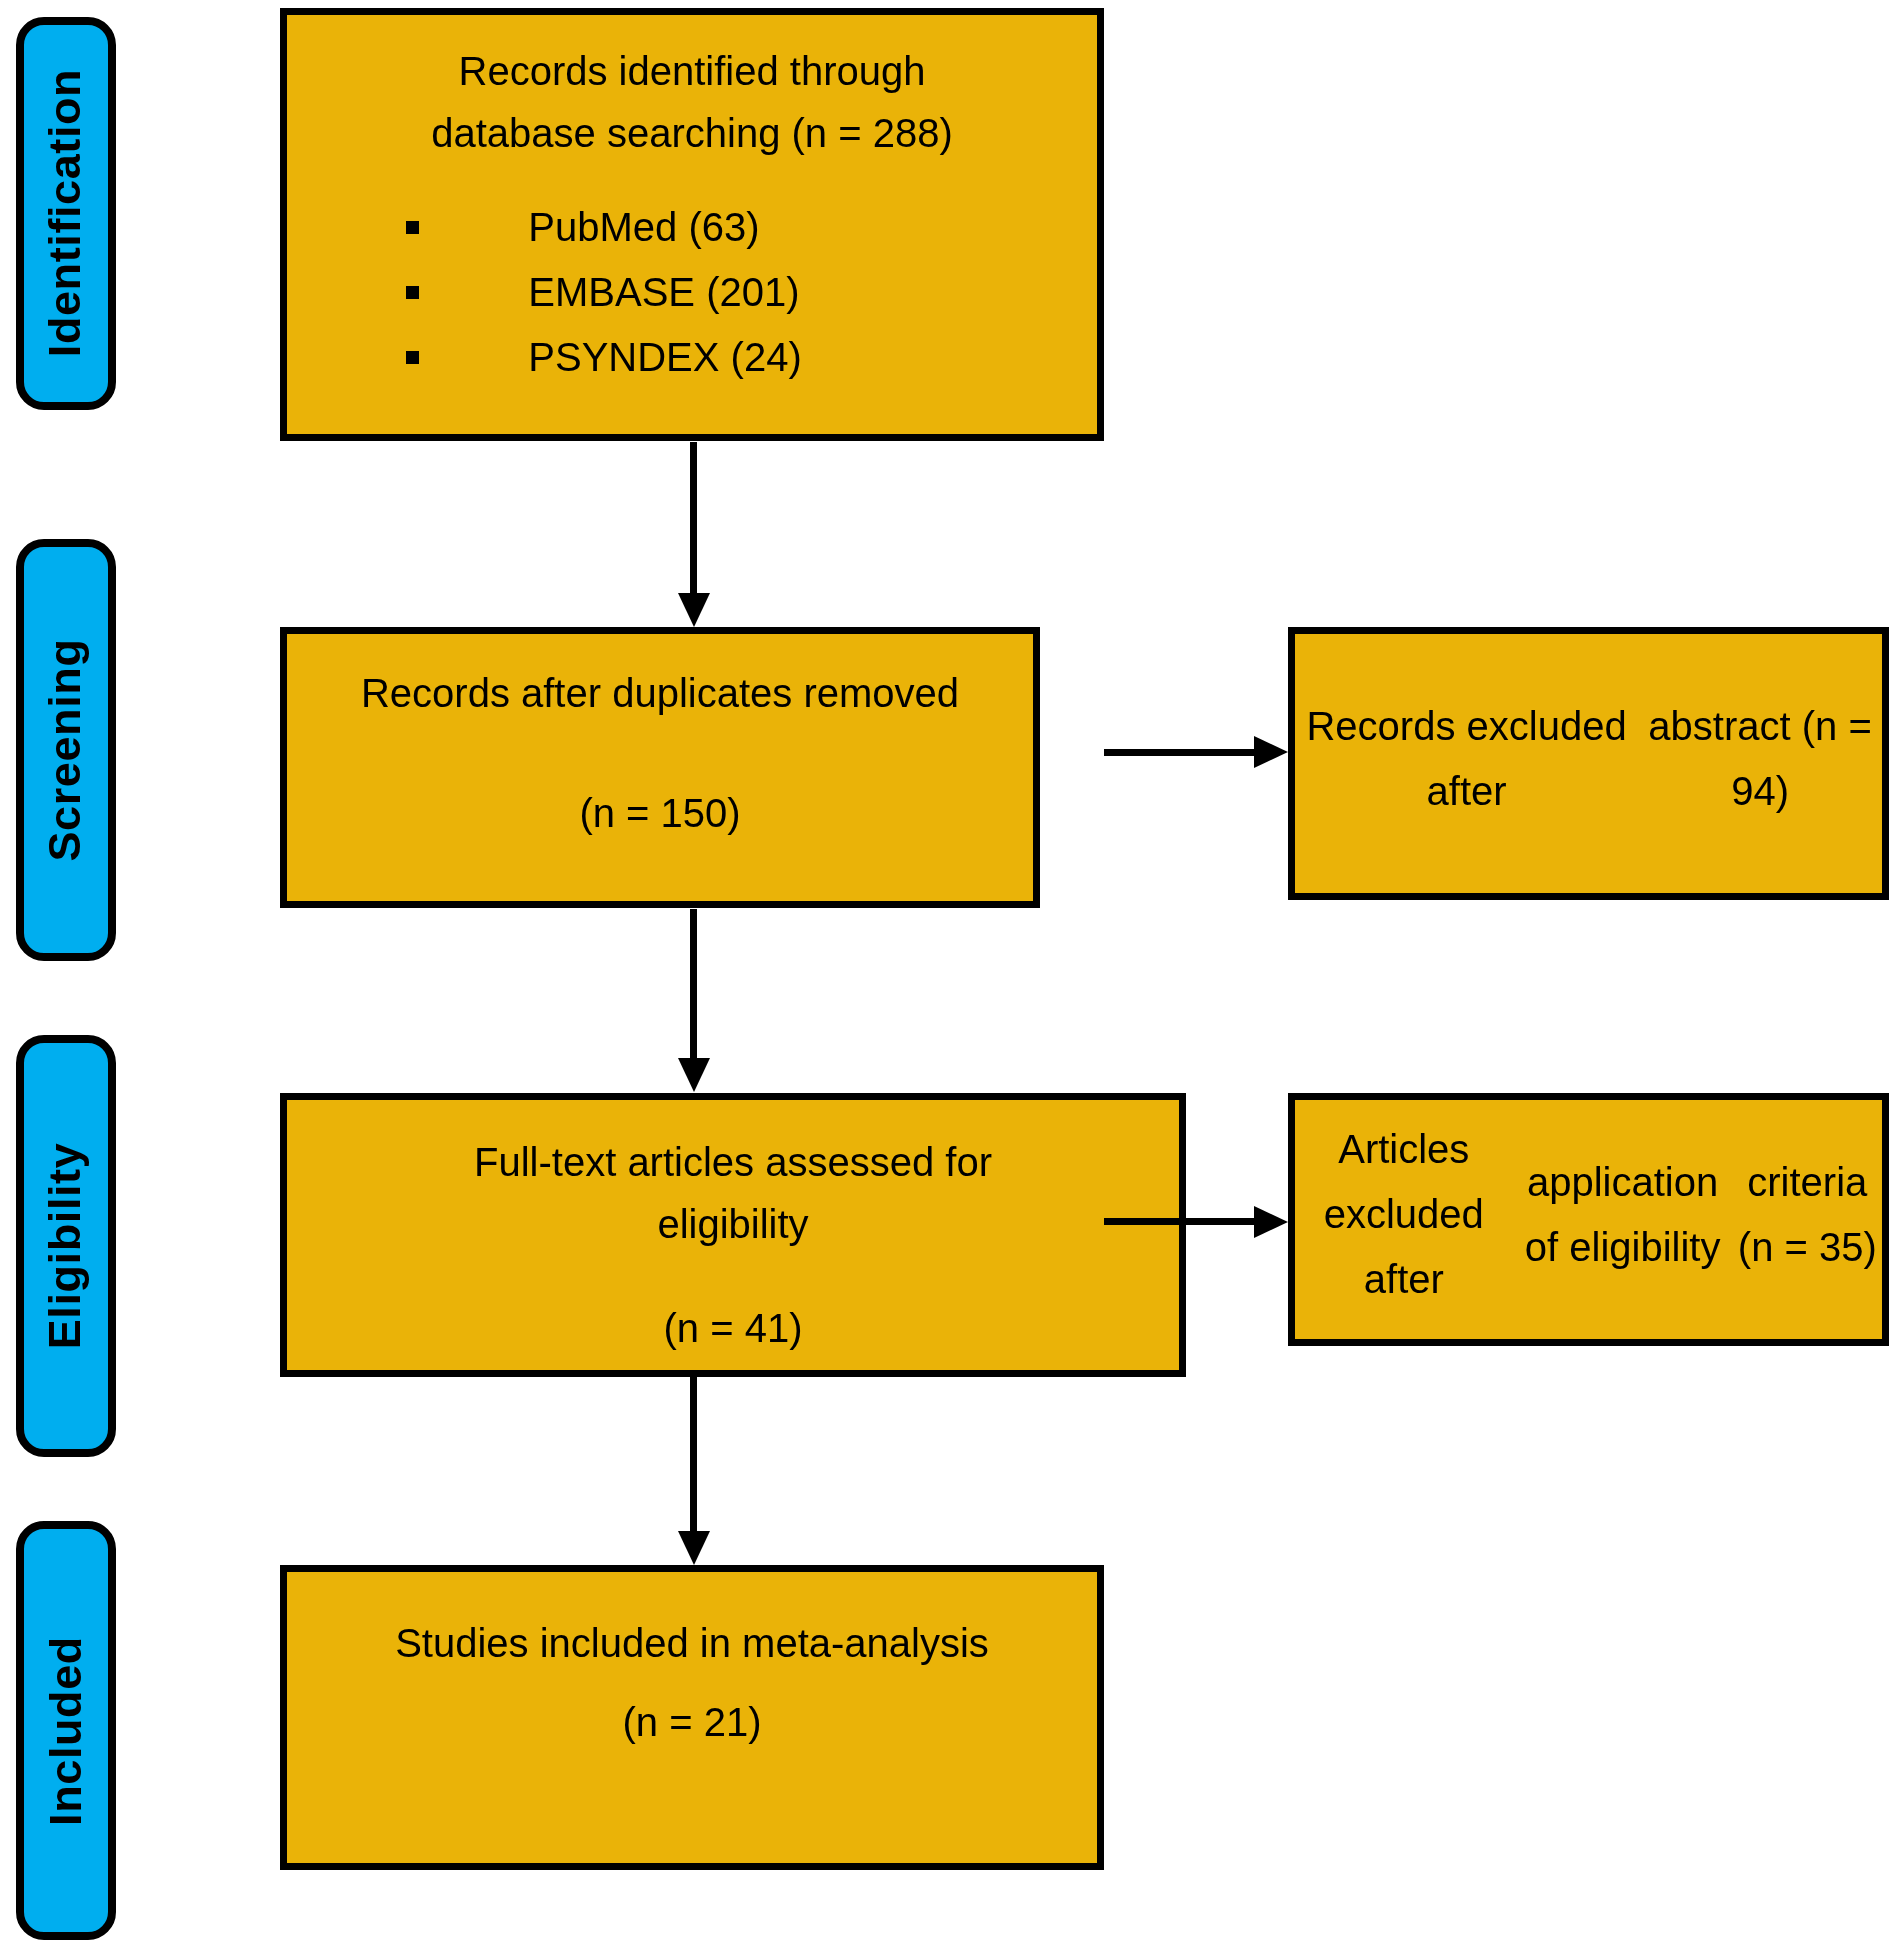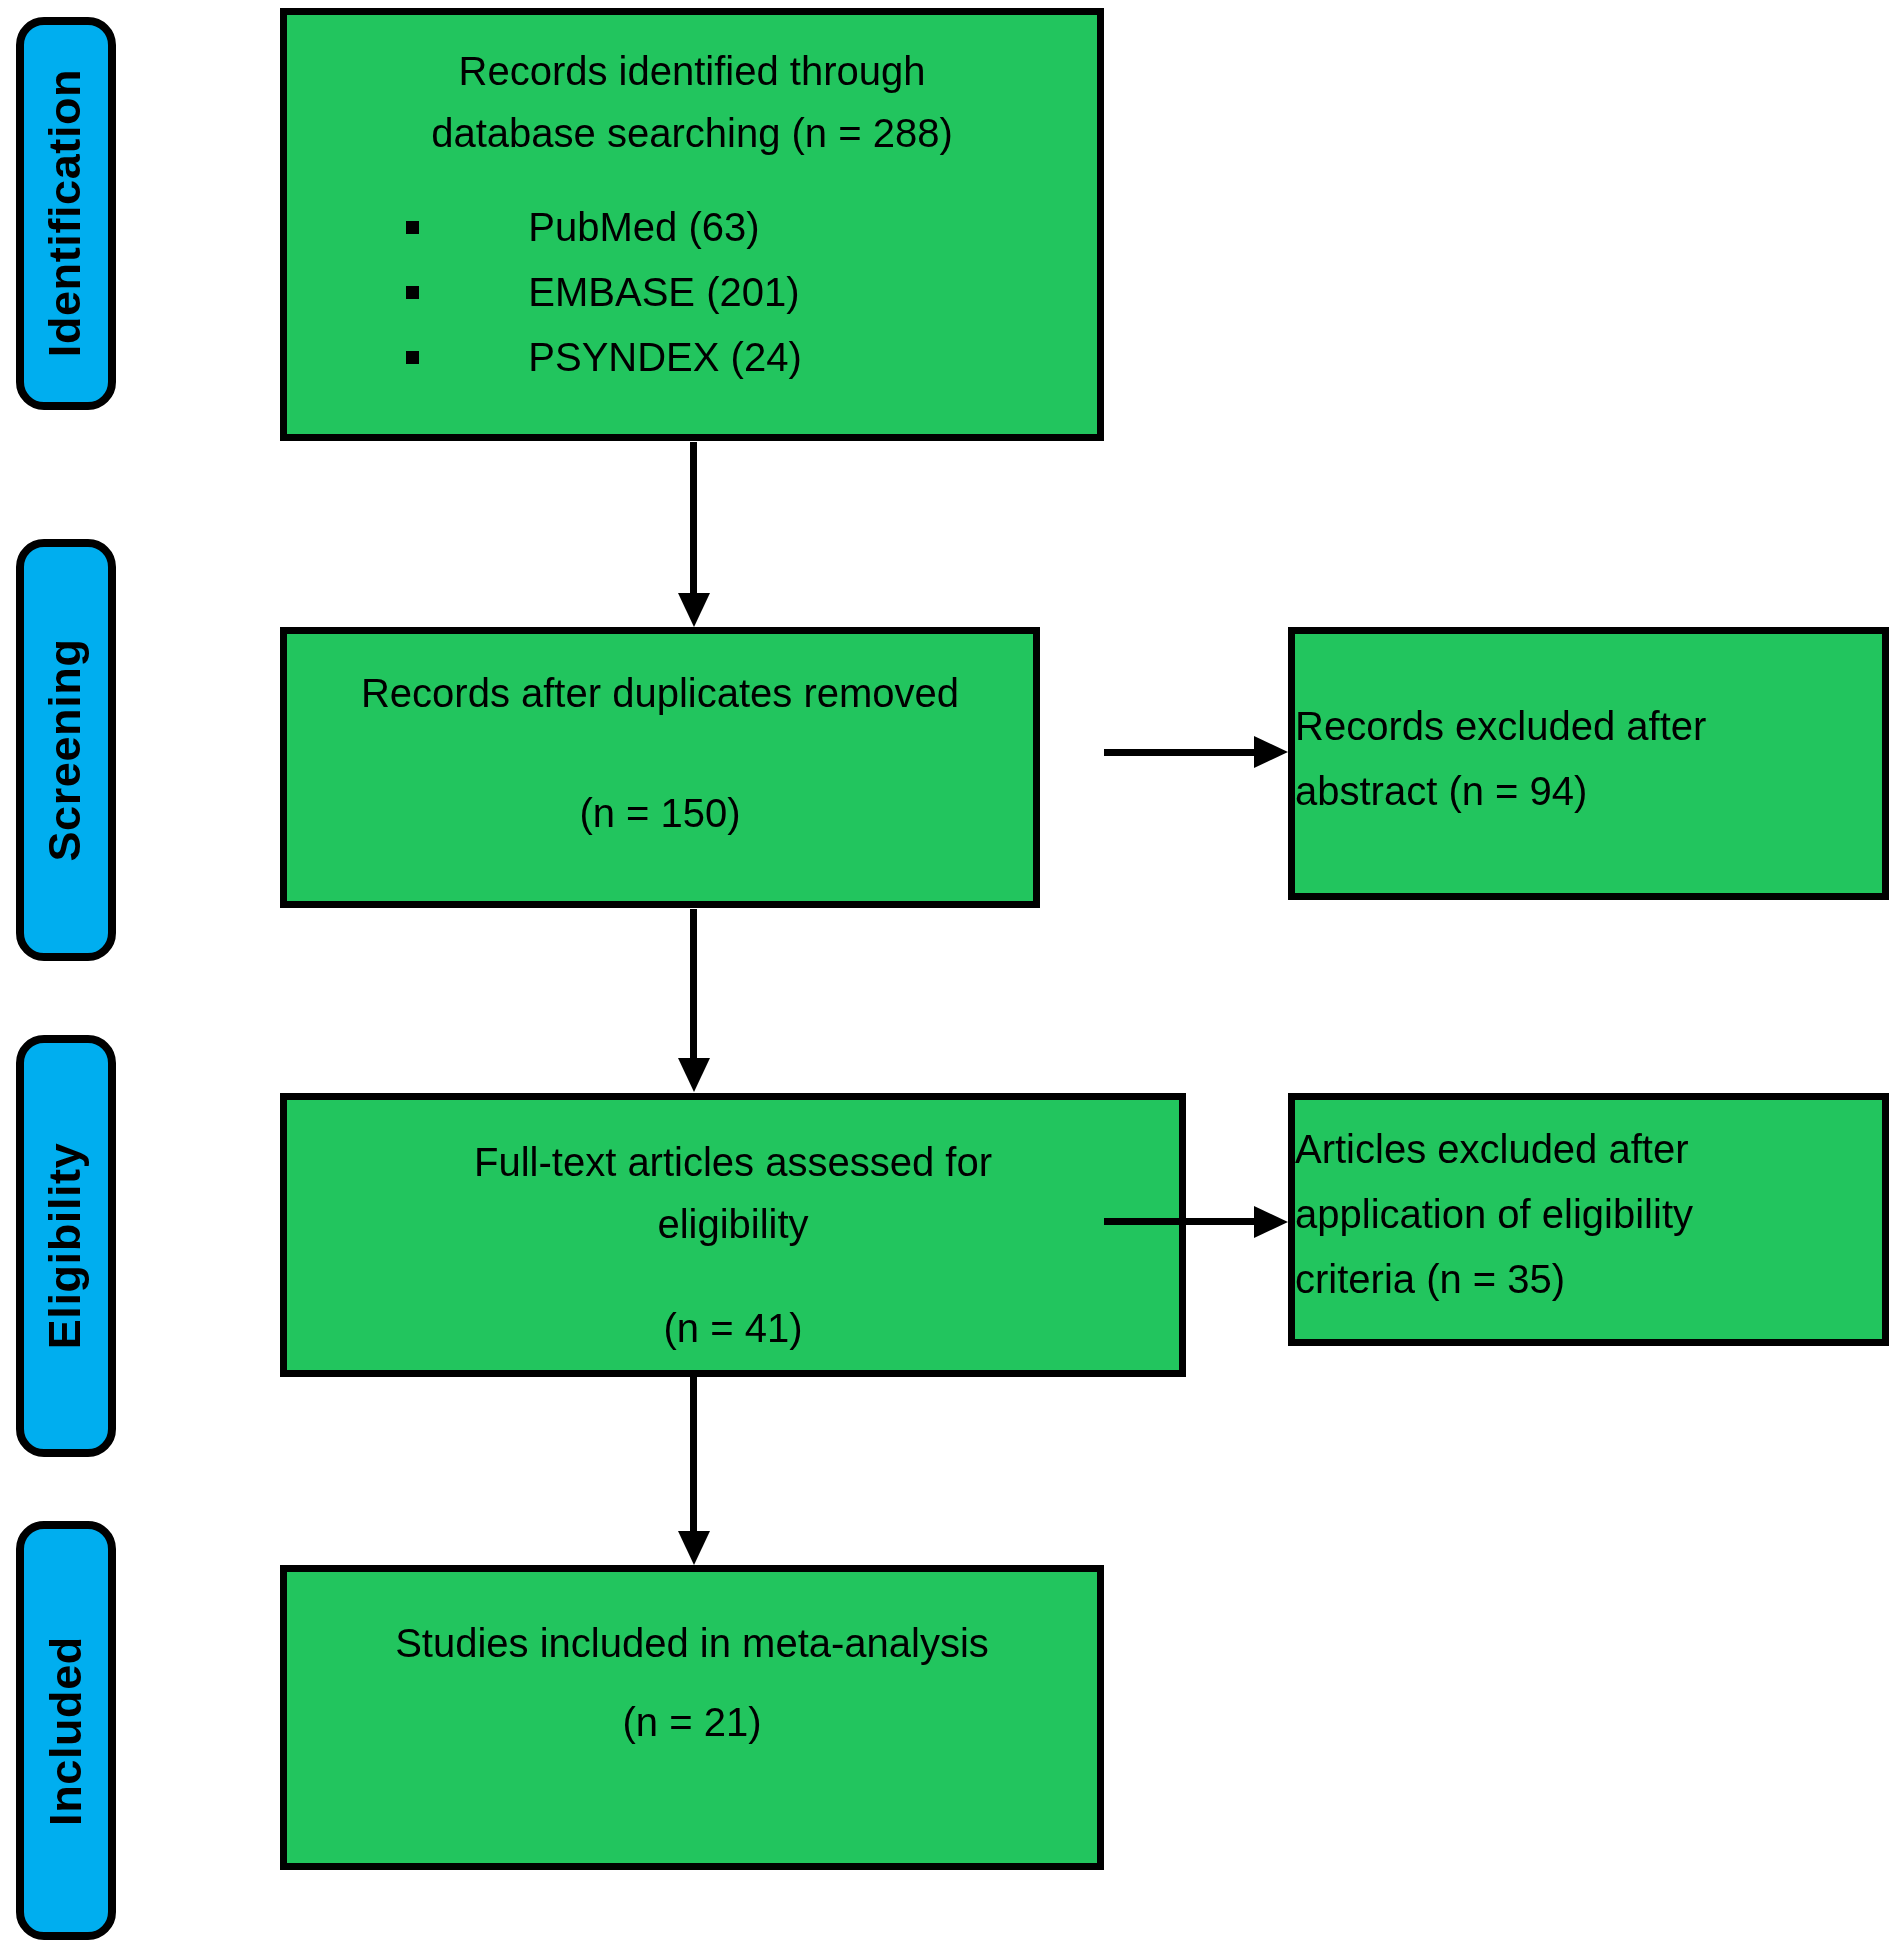--- a/index.html
+++ b/index.html
@@ -38,41 +38,41 @@
   }
   #stage-identification { top: 16.6px;   height: 393px; }
   #stage-screening      { top: 539px;  height: 422px; }
   #stage-eligibility    { top: 1035px; height: 422px; }
   #stage-included       { top: 1521px; height: 419px; }
 
   
   .fbox {
     position: absolute;
     box-sizing: border-box;
-    background: #22c55e;
+    background: #eab308;
     border: 7.2px solid #000000;
     font-size: 40px;
     line-height: 62px;
     text-align: center;
   }
   #box-identified      { left: 280px;  top: 8.3px;   width: 824px; height: 433px; padding-top: 25px; }
   #box-duplicates      { left: 280px;  top: 627px; width: 760px; height: 281px; padding-top: 28px; }
   #box-fulltext        { left: 280px;  top: 1093px; width: 906px; height: 284px; padding-top: 30.5px; }
   #box-included-meta   { left: 280px;  top: 1565px; width: 824px; height: 305px; padding-top: 40px; }
   #box-excluded-title  { left: 1288px; top: 627px; width: 601px; height: 273px; }
   #box-excluded-crit   { left: 1288px; top: 1093px; width: 601px; height: 253px; }
 
   .count-line-1 { margin-top: 58px; } 
   .count-line-2 { margin-top: 42px; }  
   .count-line-3 { margin-top: 16.6px; }  
 
   .rbox {
     display: flex;
-    flex-direction: column;
-    align-items: flex-start;
+    flex-direction: row;
+    align-items: center;
     justify-content: center;
     line-height: 65px;
     padding-bottom: 10px;
   }
 
   
   .bullet-list {
     margin-top: 30.5px;
     margin-left: 119px;
     text-align: left;

